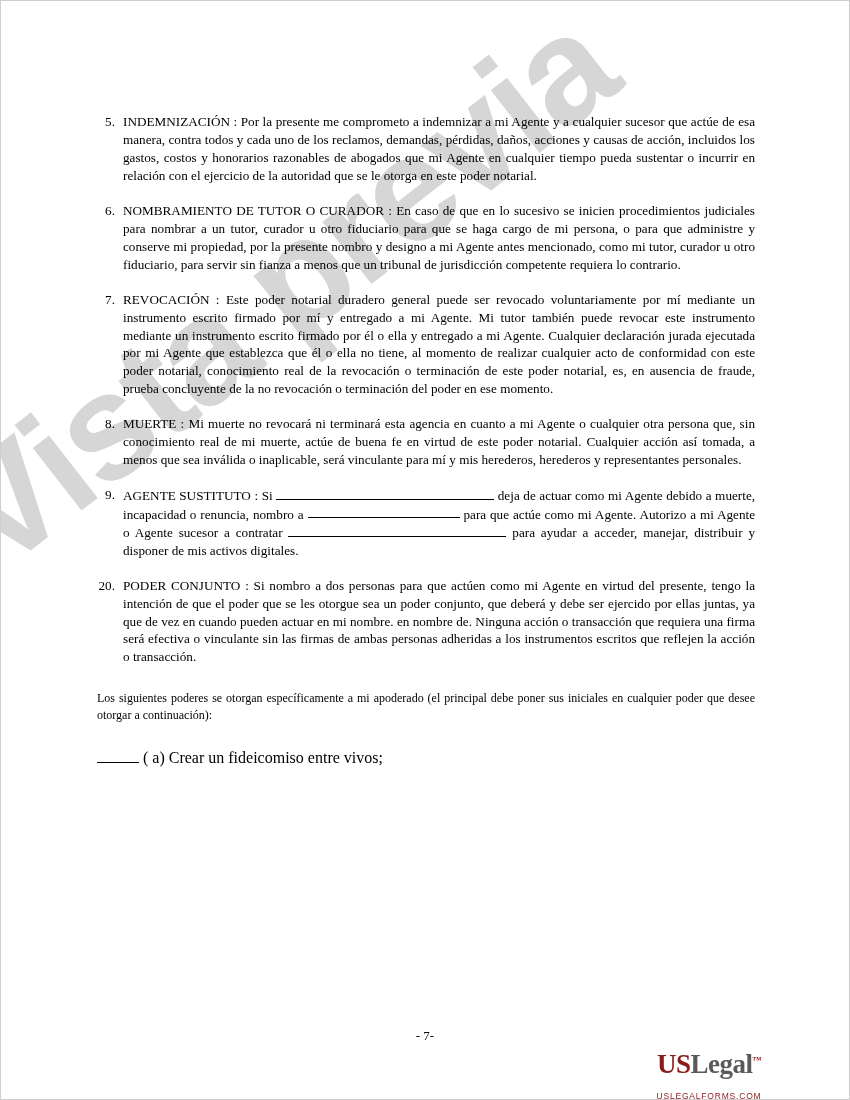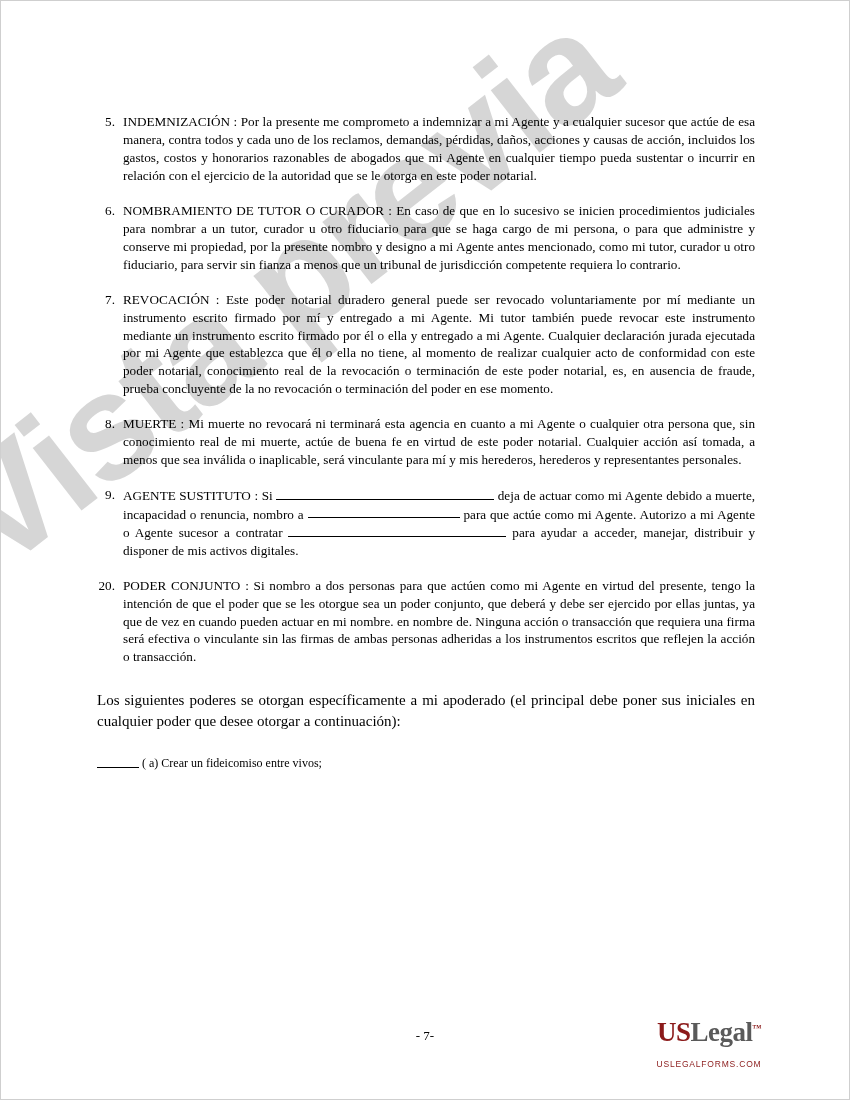--- a/index.html
+++ b/index.html
@@ -48,28 +48,28 @@
   }
   .blank {
     display: inline-block;
     border-bottom: 1px solid #000;
     vertical-align: baseline;
     height: 0.95em;
   }
   .b2 { width: 152px; }
   .b3 { width: 218px; }
   .para {
-    font-size: 15px;
+    font-size: 12px;
     line-height: 1.36;
     text-align: justify;
     margin-top: 24px;
     margin-bottom: 16px;
   }
   .item-line {
-    font-size: 12px;
+    font-size: 16px;
     line-height: 1.36;
     margin-top: 24px;
   }
   .b-init {
     display: inline-block;
     border-bottom: 1px solid #000;
     width: 42px;
     height: 0.95em;
   }
   .footer-num {
@@ -89,20 +89,21 @@
     text-align: center;
     line-height: 1;
   }
   .logo-main {
     font-family: "Liberation Serif", serif;
     font-size: 27px;
     letter-spacing: -0.5px;
     color: #8b1a1a;
     font-weight: bold;
     white-space: nowrap;
+    margin-top: 32px;
   }
   .logo-main .us { color: #8b1a1a; }
   .logo-main .legal { color: #5a5a5a; }
   .logo-tm {
     font-size: 9px;
     vertical-align: super;
     color: #8b1a1a;
   }
   .logo-sub {
     margin-top: 14px;

